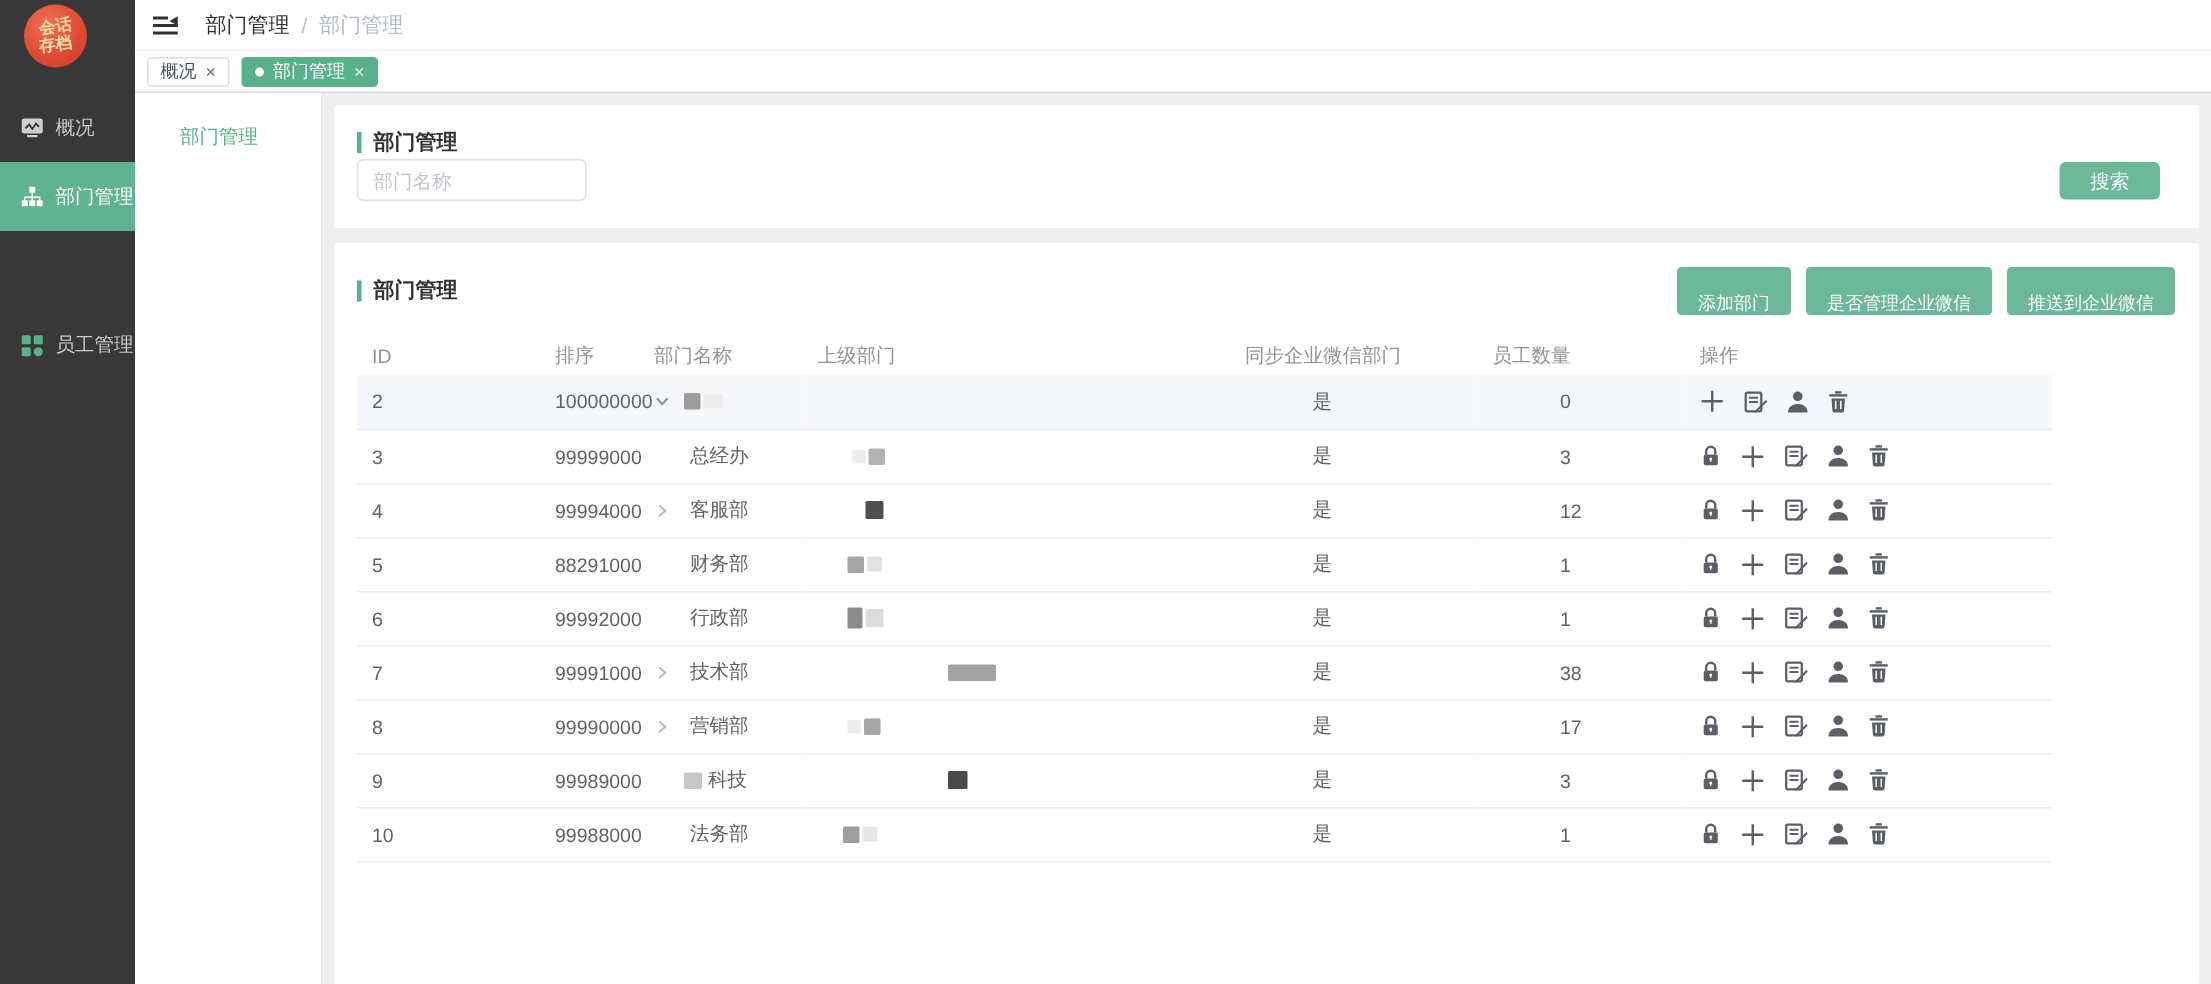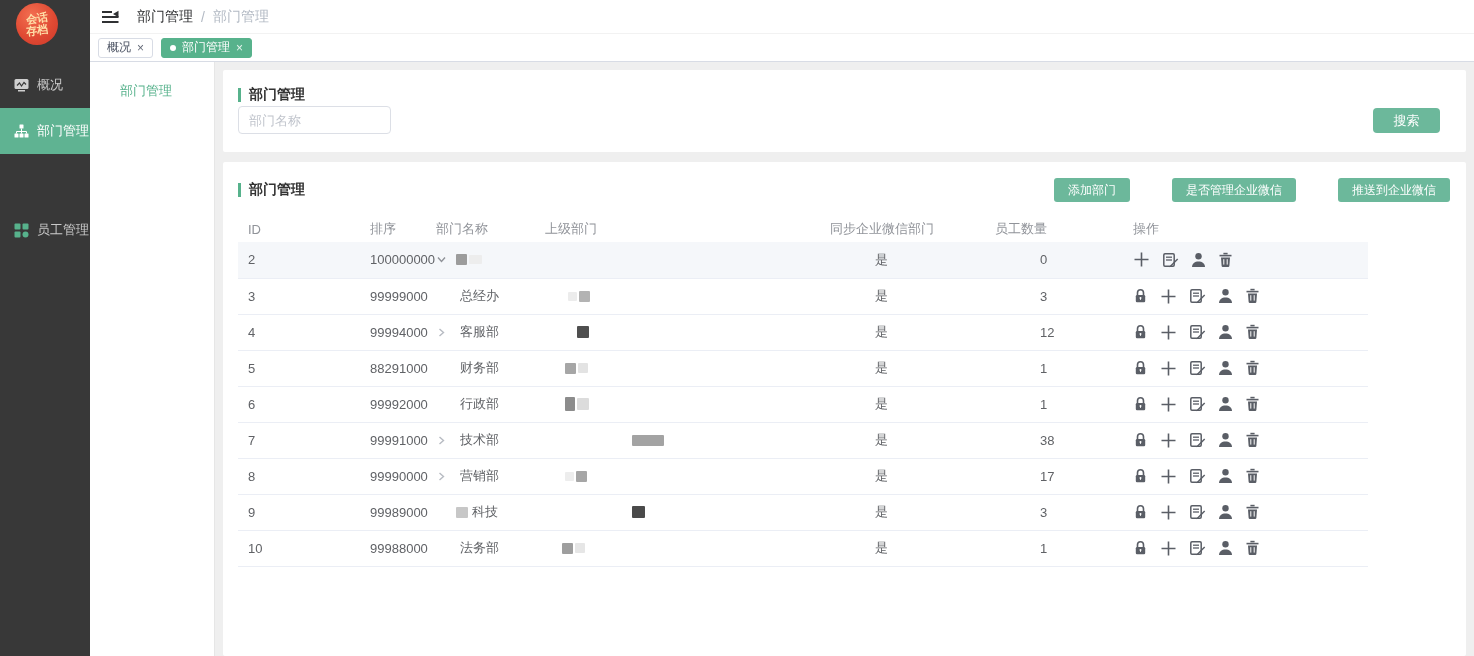--- a/index.html
+++ b/index.html
@@ -61,22 +61,22 @@
   .accent-bar { width:3px; height:14px; background:#57b28c; margin-right:8px; }
   .card1 .card-title { padding:16px 0 0 15px; }
   .search-input { position:absolute; left:15px; top:36px; width:153px; height:28px;
                   border:1px solid #dcdfe6; border-radius:4px; padding:0 10px; font-size:13px; color:#606266; outline:none; }
   .search-input::placeholder { color:#c0c4cc; }
   .search-btn { position:absolute; right:26px; top:38px; width:67px; height:25px; background:#6cb89b;
                 color:#fff; border:none; border-radius:4px; font-size:13px; cursor:pointer; }
 
   .card2-header { display:flex; align-items:center; padding:16px 16px 0 15px; }
   .btn-group { margin-left:auto; display:flex; gap:10px; }
-  .action-btn { height:24px; padding:4px 14px; background:#6cb89b; color:#fff; border:none;
-                border-radius:3px; font-size:12px; cursor:pointer;margin-left:32px; }
+  .action-btn { height:24px; padding:16px 14px; background:#6cb89b; color:#fff; border:none;
+                border-radius:3px; font-size:12px; cursor:pointer; }
 
   
   table.dept { margin:14px 0 0 15px; width:1130px; border-collapse:collapse; table-layout:fixed; font-size:13px; }
   table.dept th { height:26px; text-align:left; font-weight:normal; color:#909399; padding-left:10px; }
   table.dept td { height:36px; border-bottom:1px solid #ebeef5; color:#606266; padding-left:10px; vertical-align:middle; }
   tr.highlight td { background:#f5f7fa; }
   .cell-flex { display:flex; align-items:center; }
   .arrow-box { width:20px; display:flex; align-items:center; }
   .pad55 { padding-left:55px !important; }
   .ops { display:flex; align-items:center; gap:12px; }

